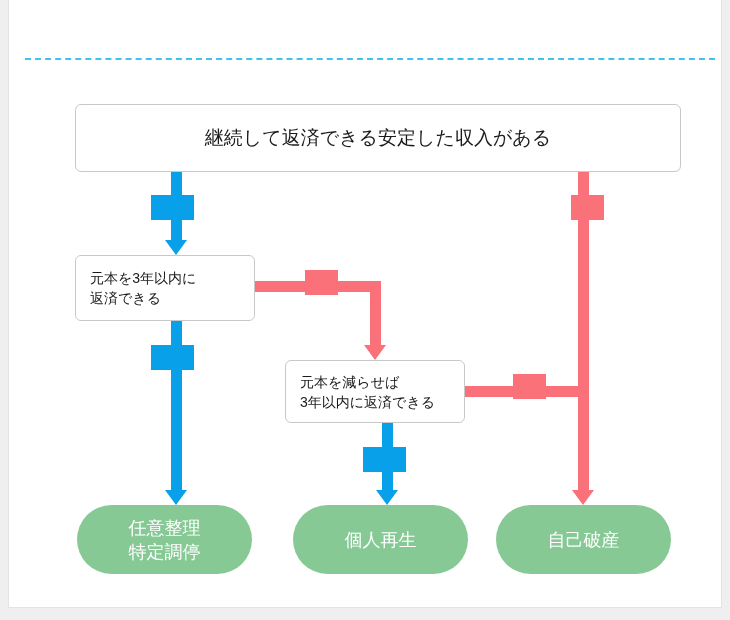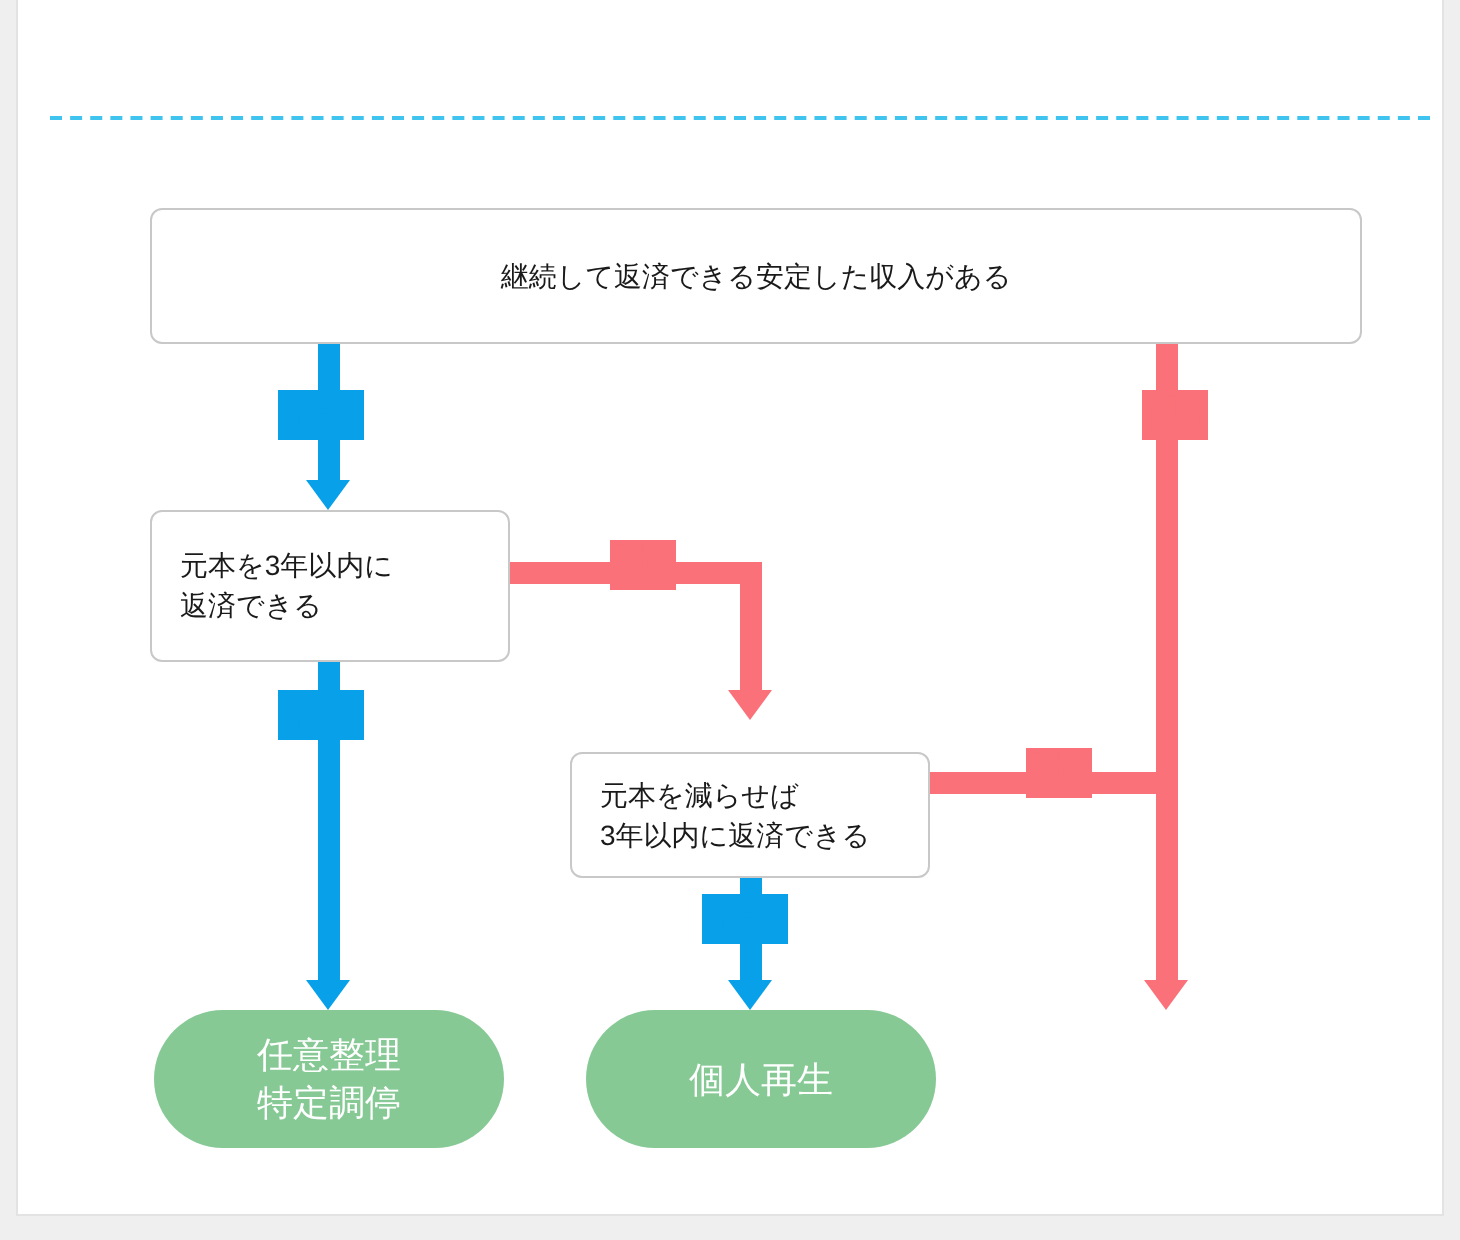--- a/index.html
+++ b/index.html
@@ -63,39 +63,39 @@
   #box-top {
     left: 66px;
     top: 104px;
     width: 606px;
     height: 68px;
   }
   #box-top .qtext {
     left: 0; right: 0; top: 50%;
     transform: translateY(-50%);
     text-align: center;
-    font-size: 14px;
+    font-size: 19px;
   }
 
   #box-principal3y {
     left: 66px;
     top: 255px;
     width: 180px;
-    height: 76px;
+    height: 66px;
   }
   #box-principal3y .qtext {
     left: 14px; top: 50%;
     transform: translateY(-50%);
     text-align: left;
     font-size: 14px;
   }
 
   #box-reduce3y {
     left: 276px;
-    top: 376px;
+    top: 360px;
     width: 180px;
     height: 63px;
   }
   #box-reduce3y .qtext {
     left: 14px; top: 50%;
     transform: translateY(-50%);
     text-align: left;
     font-size: 14px;
   }
 
@@ -124,21 +124,21 @@
   #pill-kojin  { left: 284px; }
   #pill-jiko   { left: 487px; }
 
   
   .seg {
     position: absolute;
     z-index: 1;
   }
   .seg.v { width: 11px; }
   .seg.h { height: 11px; }
-  .blue  { background: #08a0e9; }
+  .blue  { background: #08a0e9; margin-left: 12px; }
   .red   { background: #fa7179; }
 
   .arrowhead {
     position: absolute;
     width: 0; height: 0;
     z-index: 1;
   }
   .arrowhead.down.blue {
     background: transparent;
     border-left: 11px solid transparent;
@@ -210,14 +210,17 @@
 
   <div class="pill" id="pill-nini">
     <div class="ptext">任意整理
 特定調停</div>
   </div>
 
   <div class="pill" id="pill-kojin">
     <div class="ptext">個人再生</div>
   </div>
 
+  <div class="pill" id="pill-jiko">
+    <div class="ptext">自己破産</div>
+  </div>
 
 </div>
 
 </body></html>

